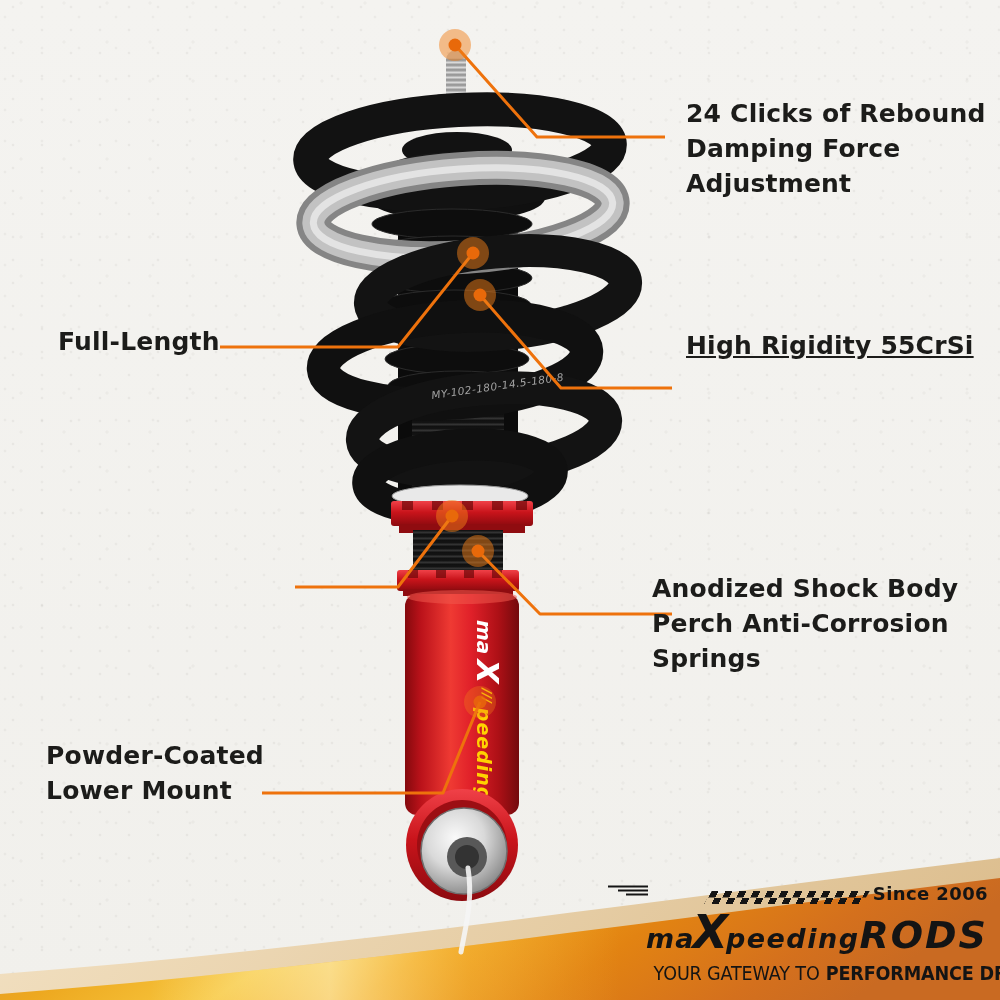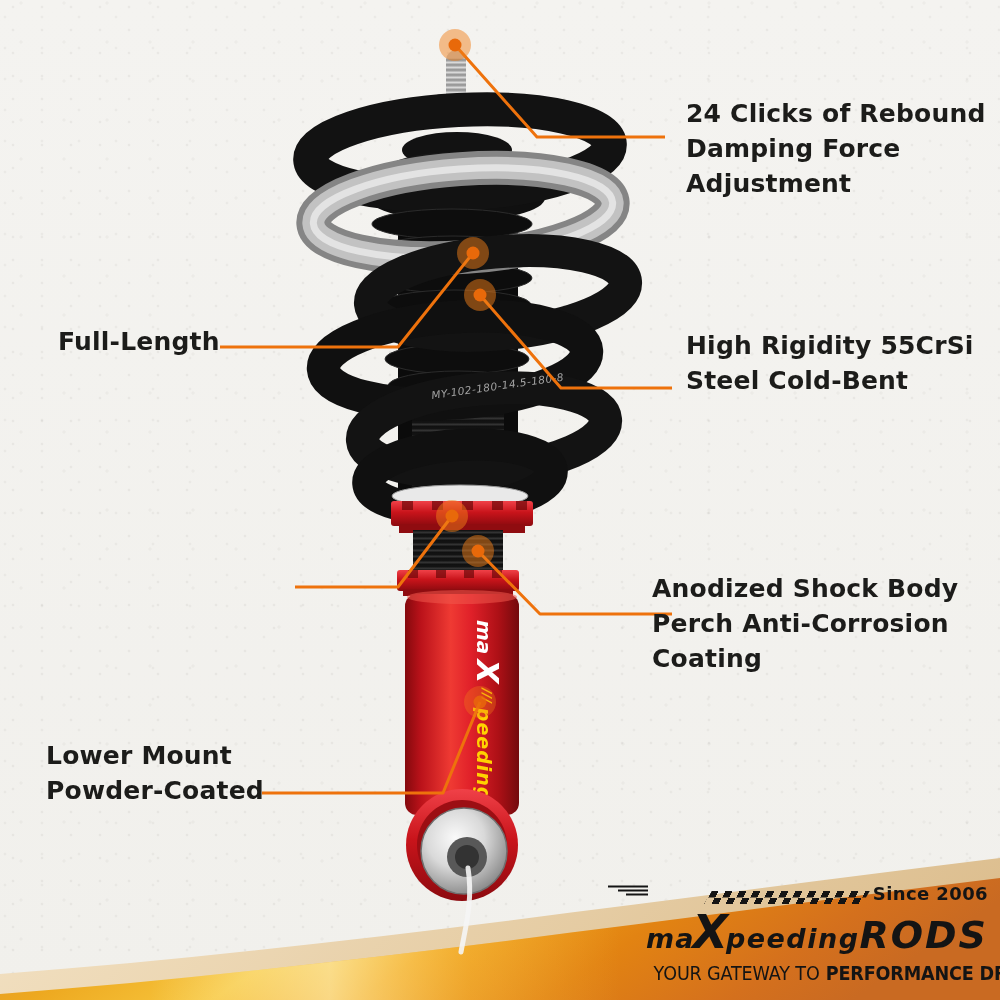--- a/index.html
+++ b/index.html
@@ -256,35 +256,34 @@
   <div class="callout" style="left:686px;top:84px;margin-top:12px;">
     <span>24 Clicks of Rebound</span>
     <span>Damping Force</span>
     <span>Adjustment</span>
   </div>
 
   <div class="callout" style="left:46px;top:324px;margin-left:12px;">
     <span>Full-Length</span>
   </div>
 
-  <div class="callout" style="left:686px;top:328px;">
+  <div class="callout" style="left:686px;top:328px;text-decoration:underline;">
     <span>High Rigidity 55CrSi</span>
-    <span>Steel Cold-Bent</span>
   </div>
 
 
   <div class="callout" style="left:652px;top:571px;">
     <span>Anodized Shock Body</span>
     <span>Perch Anti-Corrosion</span>
-    <span>Coating</span>
+    <span>Springs</span>
   </div>
 
   <div class="callout" style="left:46px;top:738px;">
+    <span>Powder-Coated</span>
     <span>Lower Mount</span>
-    <span>Powder-Coated</span>
   </div>
 
   <div class="footer-logo">
     <div class="since-row">
       <svg width="40" height="13" viewBox="0 0 40 13">
         <line x1="0" y1="2.5" x2="40" y2="2.5" stroke="#141414" stroke-width="2"></line>
         <line x1="10" y1="6.5" x2="40" y2="6.5" stroke="#141414" stroke-width="2"></line>
         <line x1="18" y1="10.5" x2="40" y2="10.5" stroke="#141414" stroke-width="2"></line>
       </svg>
       <span>Since 2006</span>

